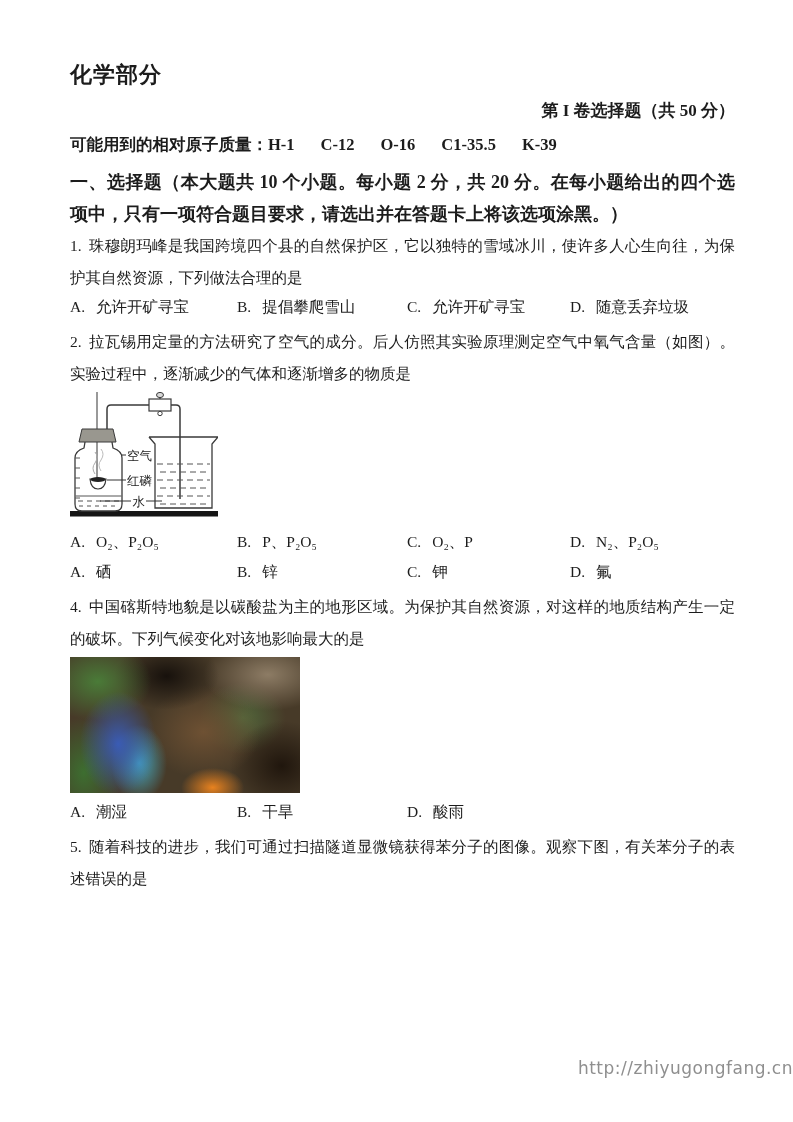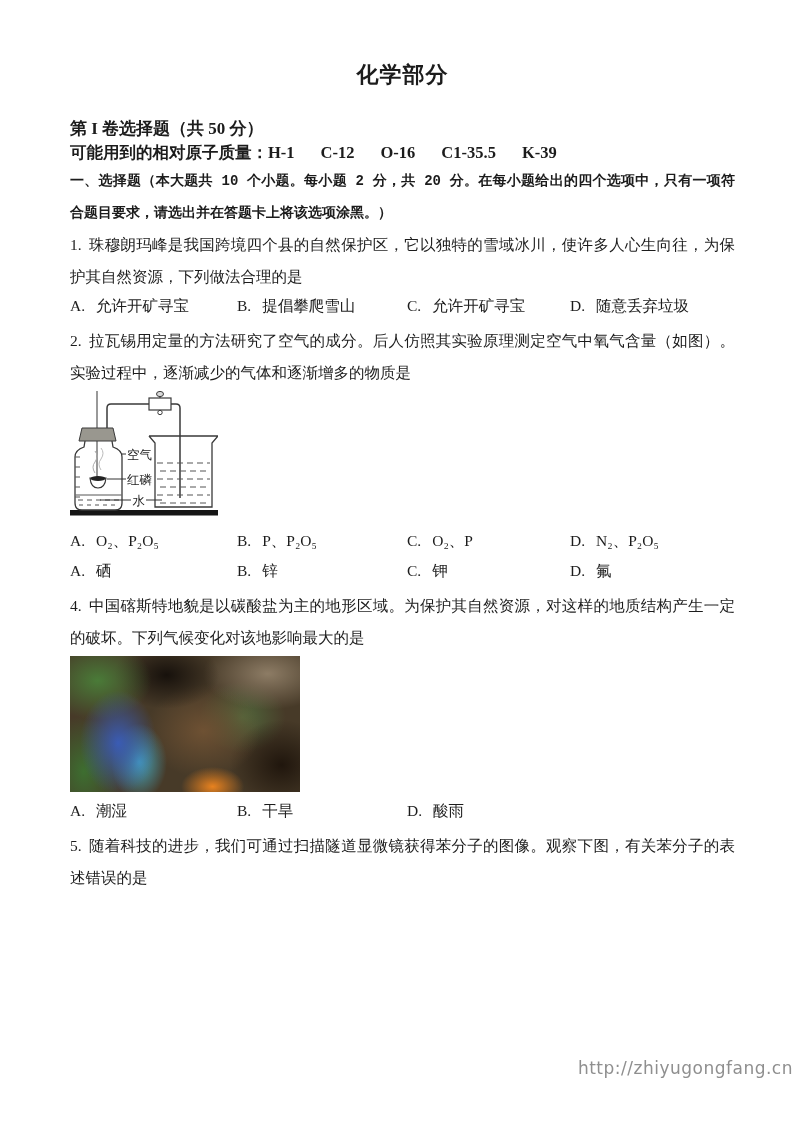--- a/index.html
+++ b/index.html
@@ -7,25 +7,25 @@
   .page {
     position:relative;
     width:793px; height:1122px;
     margin:0 auto;
     background:#ffffff;
     font-family:"Liberation Serif","DejaVu Serif",serif;
     color:#1c1c1c;
     overflow:hidden;
   }
   .content { padding:0 58px 0 70px; }
-  .title { margin-top:60px; font-size:22px; line-height:30px; font-weight:bold; text-align:center; letter-spacing:1px; }
-  .subtitle { margin-top:27px; font-size:17px; line-height:24px; font-weight:bold; text-align:left; }
-  .atomic { font-size:16.5px; line-height:24px; font-weight:bold; }
+  .title { margin-top:60px; font-size:22px; line-height:30px; font-weight:bold; text-align:left; letter-spacing:1px; }
+  .subtitle { margin-top:9px; font-size:17px; line-height:24px; font-weight:bold; text-align:right; }
+  .atomic { margin-top:10px; font-size:16.5px; line-height:24px; font-weight:bold; }
   .atomic .item { margin-right:26px; }
-  .instructions { font-size:14px; line-height:32px; font-weight:bold; text-align:justify;font-family:Liberation Mono, monospace; }
+  .instructions { margin-top:9px; font-size:18px; line-height:32px; font-weight:bold; text-align:justify; }
   .qtext { font-size:15.5px; line-height:32px; text-align:justify; }
   .q-num { margin-right:7px; }
   .options { display:grid; grid-template-columns:167px 170px 163px 1fr; font-size:15.5px; line-height:22px; margin-top:2px; margin-bottom:8px; }
   .opt-label { margin-right:11px; }
   .diagram-wrap { margin:2px 0 8px 0; width:148px; }
   .photo {
     width:230px; height:136px; margin:2px 0 8px 0;
     background:
       radial-gradient(ellipse 45px 28px at 62% 96%, #e8821f 0%, rgba(232,130,31,0) 70%),
       radial-gradient(ellipse 55px 75px at 21% 64%, #3a5cb5 0%, rgba(58,92,181,0) 70%),

